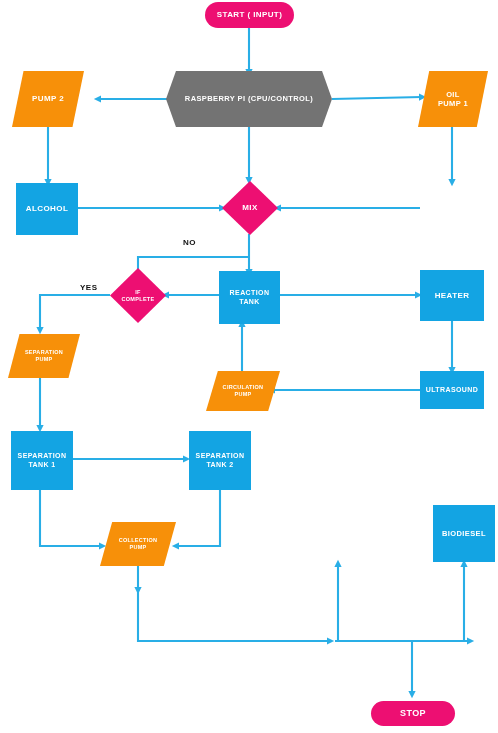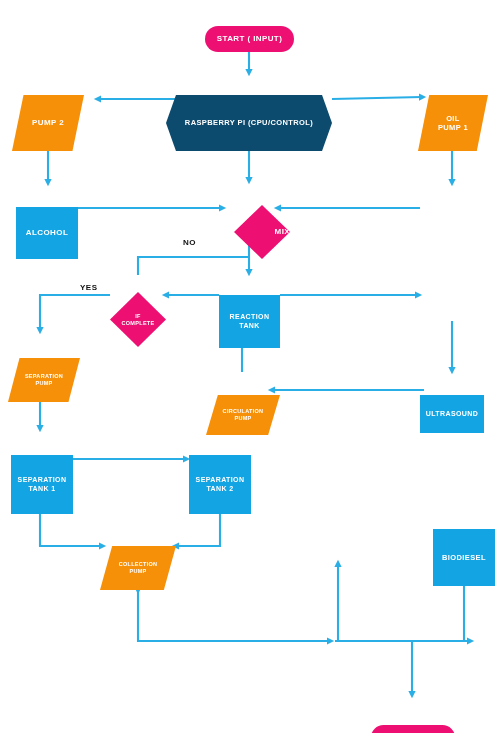--- a/index.html
+++ b/index.html
@@ -25,33 +25,32 @@
     display:flex;
     align-items:center;
     justify-content:center;
     text-align:center;
     color:#ffffff;
     font-weight:bold;
     letter-spacing:.4px;
     line-height:1.25;
     box-sizing:border-box;
     user-select:none;
-    margin-top:24px;
   }
   .rect{ background:#13A4E3; }
   .pill{
     background:#ED0F72;
     border-radius:999px;
   }
   .para{
     background:#F79009;
     clip-path:polygon(16% 0%, 100% 0%, 84% 100%, 0% 100%);
   }
   .hexa{
-    background:#0c4a6e;
+    background:#737373;
     clip-path:polygon(6% 0%, 94% 0%, 100% 50%, 94% 100%, 6% 100%, 0% 50%);
   }
   .diamond{
     background:#ED0F72;
     clip-path:polygon(50% 0%, 100% 50%, 50% 100%, 0% 50%);
   }
   .edge-label{
     position:absolute;
     color:#111111;
     font-weight:bold;
@@ -147,39 +146,42 @@
     <div>
       <div>OIL</div>
       <div>PUMP 1</div>
     </div>
   </div>
 
   <div class="node rect t8" style="left:16px; top:183px; width:62px; height:52px;">
     <span>ALCOHOL</span>
   </div>
 
-  <div class="node diamond t8" style="left:234px; top:181px; width:56px; height:54px;justify-content:flex-end;">
+  <div class="node diamond t8" style="left:222px; top:181px; width:56px; height:54px;">
     <span>MIX</span>
   </div>
 
 
   <div class="node diamond tiny" style="left:110px; top:268px; width:56px; height:55px;">
     <div>
       <div>IF</div>
       <div>COMPLETE</div>
     </div>
   </div>
 
   <div class="node rect t7" style="left:219px; top:271px; width:61px; height:53px;">
     <div>
       <div>REACTION</div>
       <div>TANK</div>
     </div>
   </div>
 
+  <div class="node rect t8" style="left:420px; top:270px; width:64px; height:51px;">
+    <span>HEATER</span>
+  </div>
 
   <div class="node para tiny" style="left:8px; top:334px; width:72px; height:44px;">
     <div>
       <div>SEPARATION</div>
       <div>PUMP</div>
     </div>
   </div>
 
   <div class="node para tiny" style="left:206px; top:371px; width:74px; height:40px;">
     <div>

